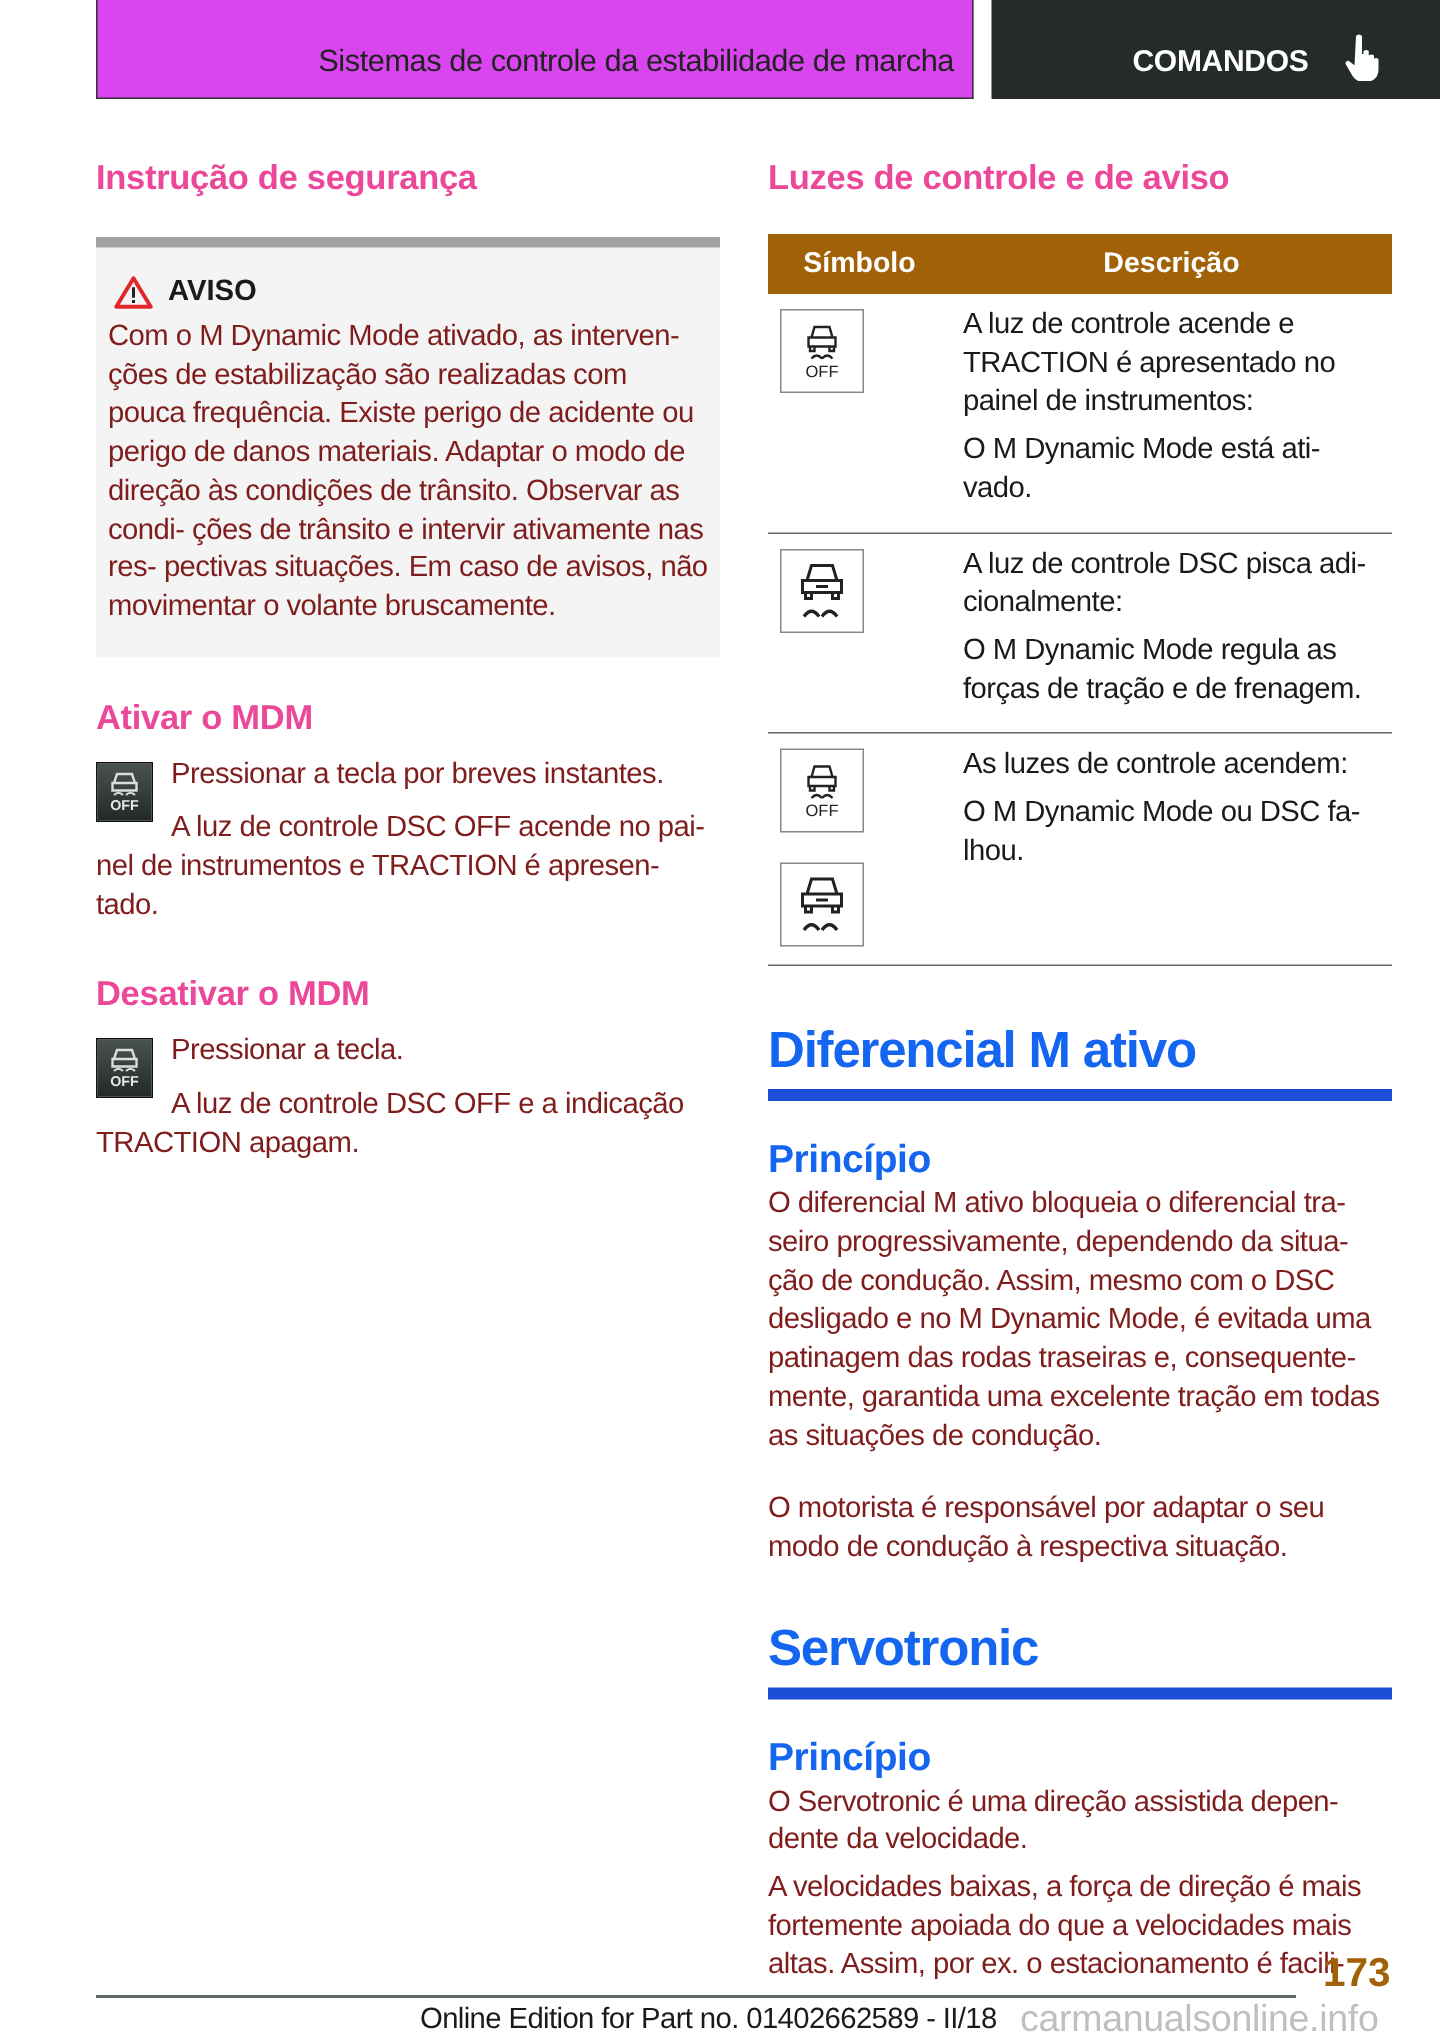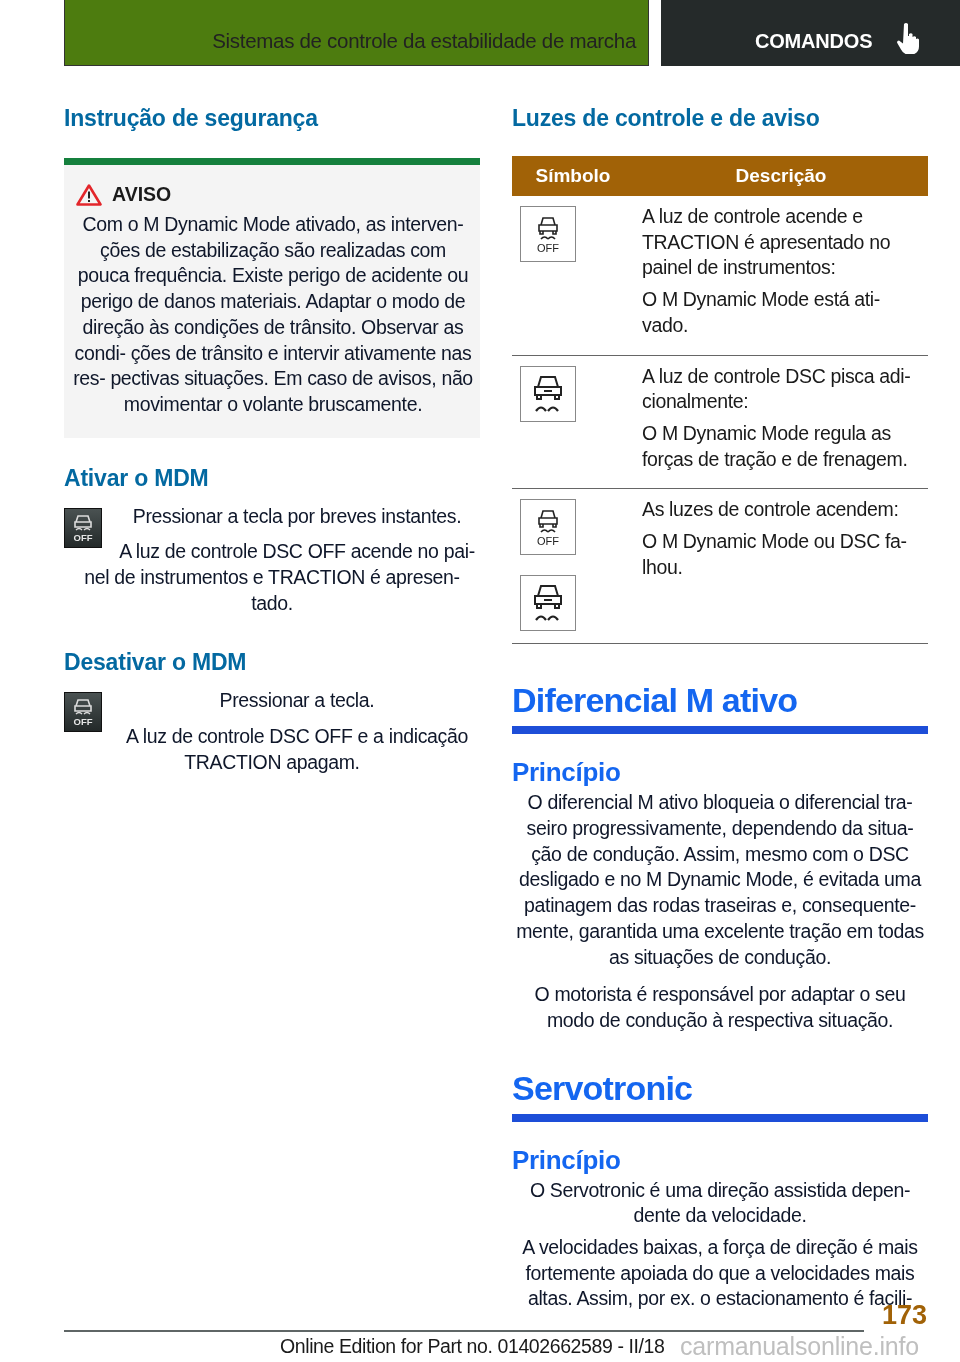--- a/index.html
+++ b/index.html
@@ -1,37 +1,37 @@
 <!DOCTYPE html>
 <html><head>
 <meta charset="utf-8">
 <style>
   * { box-sizing: border-box; margin: 0; padding: 0; }
   html, body { width: 960px; height: 1362px; background: #ffffff; overflow: hidden; }
   body { position: relative; font-family: "Liberation Sans", "DejaVu Sans", sans-serif; color: #1a1a1a; }
 
   
-  .hdr-left { position: absolute; left: 64px; top: 0; width: 585px; height: 66px; border: 1.5px solid #333; border-top: none; background: #4d7c0f; }
+  .hdr-left { position: absolute; left: 64px; top: 0; width: 585px; height: 66px; border: 1.5px solid #333; border-top: none; background: #d946ef; }
   .hdr-left-title { position: absolute; right: 12px; bottom: 12px; font-size: 20.5px; color: #222; letter-spacing: -0.3px; }
   .hdr-right { position: absolute; left: 661px; top: 0; width: 299px; height: 66px; background: #252a2a; }
   .hdr-right-title { position: absolute; left: 94px; bottom: 13px; font-size: 20px; font-weight: bold; color: #fff; letter-spacing: -0.2px; }
   .hdr-hand { position: absolute; left: 235px; top: 22px; width: 24px; height: 32px; }
 
   
   .col-left { position: absolute; left: 64px; top: 100px; width: 416px; }
   .col-right { position: absolute; left: 512px; top: 100px; width: 416px; }
 
-  .h-sub { color: #0369a1; font-weight: bold; font-size: 23px; letter-spacing: -0.2px; }
+  .h-sub { color: #ec4899; font-weight: bold; font-size: 23px; letter-spacing: -0.2px; }
   .h-sub-dark { color: #1466f0; font-weight: bold; font-size: 26px; letter-spacing: -0.3px; }
   .h-main { color: #1466f0; font-weight: bold; font-size: 34px; letter-spacing: -0.8px; line-height: 40px; padding-bottom: 6px; border-bottom: 8px solid #1d4ed8; }
 
-  p.body { font-size: 19.5px; line-height: 25.7px; letter-spacing: -0.35px; color: #0f172a; text-align: center; }
+  p.body { font-size: 19.5px; line-height: 25.7px; letter-spacing: -0.35px; color: #7f1d1d; }
 
   
-  .warn { margin-top: 22px; background: #f4f4f4; border-top: 7px solid #15803d; padding: 18px 6px 20px 8px; }
+  .warn { margin-top: 22px; background: #f4f4f4; border-top: 7px solid #a3a3a3; padding: 18px 6px 20px 8px; }
   .warn-title { display: flex; align-items: center; gap: 10px; font-weight: bold; font-size: 19.5px; margin-left: 4px; margin-bottom: 6px; }
   .warn-tri { width: 26px; height: 22px; }
 
   
   .instr { position: relative; }
   .instr-icon { float: left; width: 38px; height: 40px; margin: 4px 12px 2px 0; background: linear-gradient(#4a5252, #232929); border: 1.5px solid #111; display: flex; flex-direction: column; align-items: center; justify-content: center; }
   .instr-icon svg { width: 26px; height: 20px; }
   .instr-icon .off { color: #e6e6e6; font-size: 9.5px; font-weight: bold; line-height: 10px; letter-spacing: 0; }
   .instr p { margin-bottom: 5px; margin-top: 10px; }
 
@@ -167,21 +167,21 @@
           <p>As luzes de controle acendem:</p>
           <p>O M Dynamic Mode ou DSC fa- lhou.</p>
         </td>
       </tr>
     </tbody>
   </table>
 
   <h1 class="h-main" style="margin-top:36px;">Diferencial M ativo</h1>
   <h3 class="h-sub-dark" style="margin-top:22px; line-height:32px;">Princípio</h3>
   <p class="body" style="margin-top:2px;">O diferencial M ativo bloqueia o diferencial tra- seiro progressivamente, dependendo da situa- ção de condução. Assim, mesmo com o DSC desligado e no M Dynamic Mode, é evitada uma patinagem das rodas traseiras e, consequente- mente, garantida uma excelente tração em todas as situações de condução.</p>
-  <p class="body" style="margin-top:12px;">O motorista é responsável por adaptar o seu modo de condução à respectiva situação.</p>
+  <p class="body" style="margin-top:23px;">O motorista é responsável por adaptar o seu modo de condução à respectiva situação.</p>
 
   <h1 class="h-main" style="margin-top:34px;">Servotronic</h1>
   <h3 class="h-sub-dark" style="margin-top:22px; line-height:32px;">Princípio</h3>
   <p class="body" style="margin-top:2px;">O Servotronic é uma direção assistida depen- dente da velocidade.</p>
   <p class="body" style="margin-top:6px;">A velocidades baixas, a força de direção é mais fortemente apoiada do que a velocidades mais altas. Assim, por ex. o estacionamento é facili-</p>
 </div>
 
 <div class="page-num">173</div>
 <div class="footer-line"></div>
 <div class="footer-text">Online Edition for Part no. 01402662589 - II/18</div>

